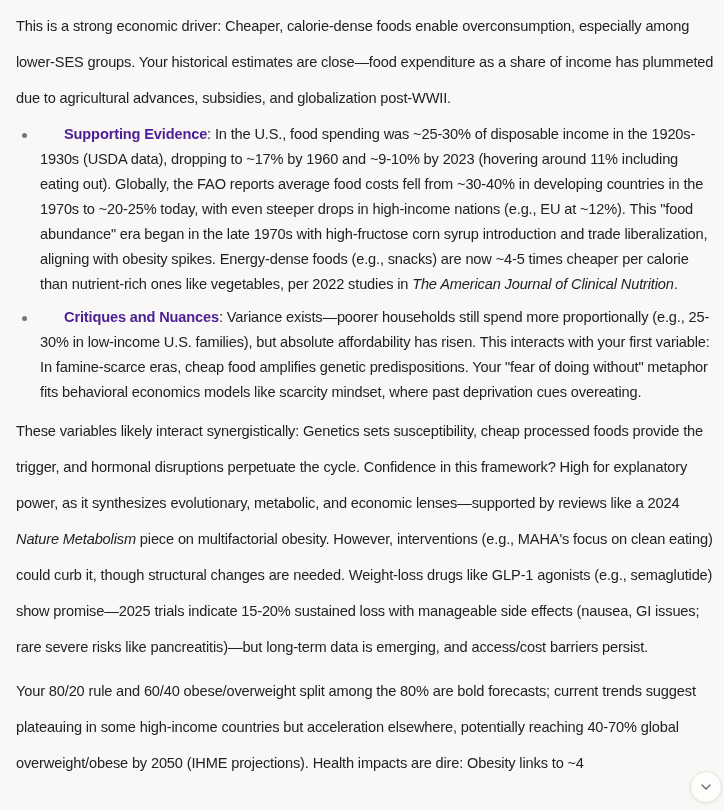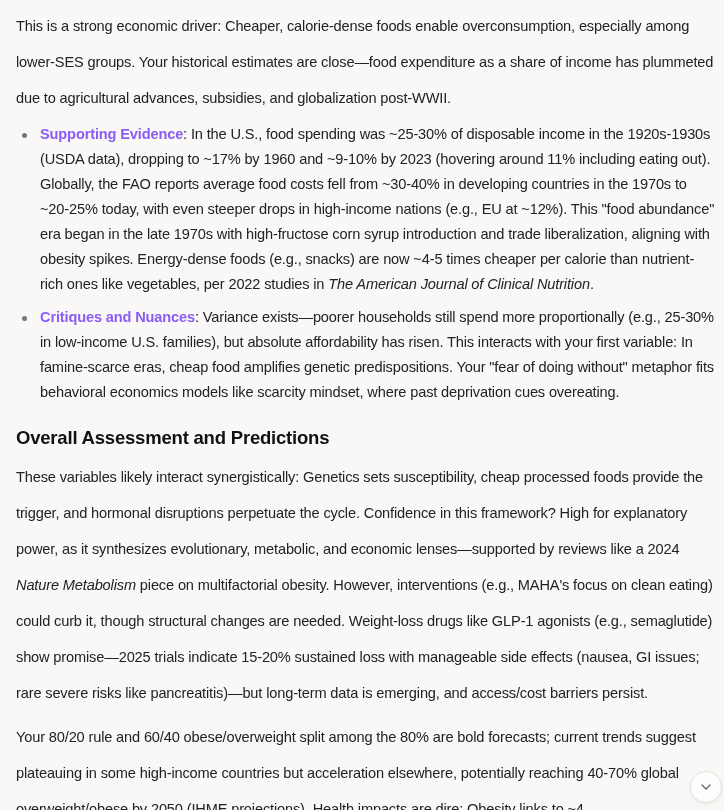--- a/index.html
+++ b/index.html
@@ -51,21 +51,21 @@
   }
   li .bullet {
     position: absolute;
     left: -18px;
     top: 11px;
     width: 5px;
     height: 5px;
     border-radius: 50%;
     background: #777;
   }
-  b { color: #8b5cf6; }
+  b { color: #4c1d95; margin-left: 24px; }
   i { }
   .h-overall { margin-top: 20px; }
   .scroll-down {
     position: absolute;
     right: 2px;
     top: 771px;
     width: 30px;
     height: 30px;
     border-radius: 50%;
     background: #fdfdfc;
@@ -88,21 +88,20 @@
     <li>
       <span class="bullet"></span>
       <b>Supporting Evidence</b><span>: In the U.S., food spending was ~25-30% of disposable income in the 1920s-1930s (USDA data), dropping to ~17% by 1960 and ~9-10% by 2023 (hovering around 11% including eating out). Globally, the FAO reports average food costs fell from ~30-40% in developing countries in the 1970s to ~20-25% today, with even steeper drops in high-income nations (e.g., EU at ~12%). This "food abundance" era began in the late 1970s with high-fructose corn syrup introduction and trade liberalization, aligning with obesity spikes. Energy-dense foods (e.g., snacks) are now ~4-5 times cheaper per calorie than nutrient-rich ones like vegetables, per 2022 studies in </span><i>The American Journal of Clinical Nutrition</i><span>.</span>
     </li>
     <li>
       <span class="bullet"></span>
       <b>Critiques and Nuances</b><span>: Variance exists—poorer households still spend more proportionally (e.g., 25-30% in low-income U.S. families), but absolute affordability has risen. This interacts with your first variable: In famine-scarce eras, cheap food amplifies genetic predispositions. Your "fear of doing without" metaphor fits behavioral economics models like scarcity mindset, where past deprivation cues overeating.</span>
     </li>
   </ul>
 
-  <h3 class="h-overall">Overall Assessment and Predictions</h3>
   <p><span>These variables likely interact synergistically: Genetics sets susceptibility, cheap processed foods provide the trigger, and hormonal disruptions perpetuate the cycle. Confidence in this framework? High for explanatory power, as it synthesizes evolutionary, metabolic, and economic lenses—supported by reviews like a 2024 </span><i>Nature Metabolism</i><span> piece on multifactorial obesity. However, interventions (e.g., MAHA's focus on clean eating) could curb it, though structural changes are needed. Weight-loss drugs like GLP-1 agonists (e.g., semaglutide) show promise—2025 trials indicate 15-20% sustained loss with manageable side effects (nausea, GI issues; rare severe risks like pancreatitis)—but long-term data is emerging, and access/cost barriers persist.</span></p>
   <p>Your 80/20 rule and 60/40 obese/overweight split among the 80% are bold forecasts; current trends suggest plateauing in some high-income countries but acceleration elsewhere, potentially reaching 40-70% global overweight/obese by 2050 (IHME projections). Health impacts are dire: Obesity links to ~4</p>
 </div>
 
 <div class="scroll-down">
   <svg width="14" height="14" viewBox="0 0 14 14">
     <path d="M3 5 L7 9 L11 5" fill="none" stroke="#666" stroke-width="1.4" stroke-linecap="round" stroke-linejoin="round"></path>
   </svg>
 </div>
 

